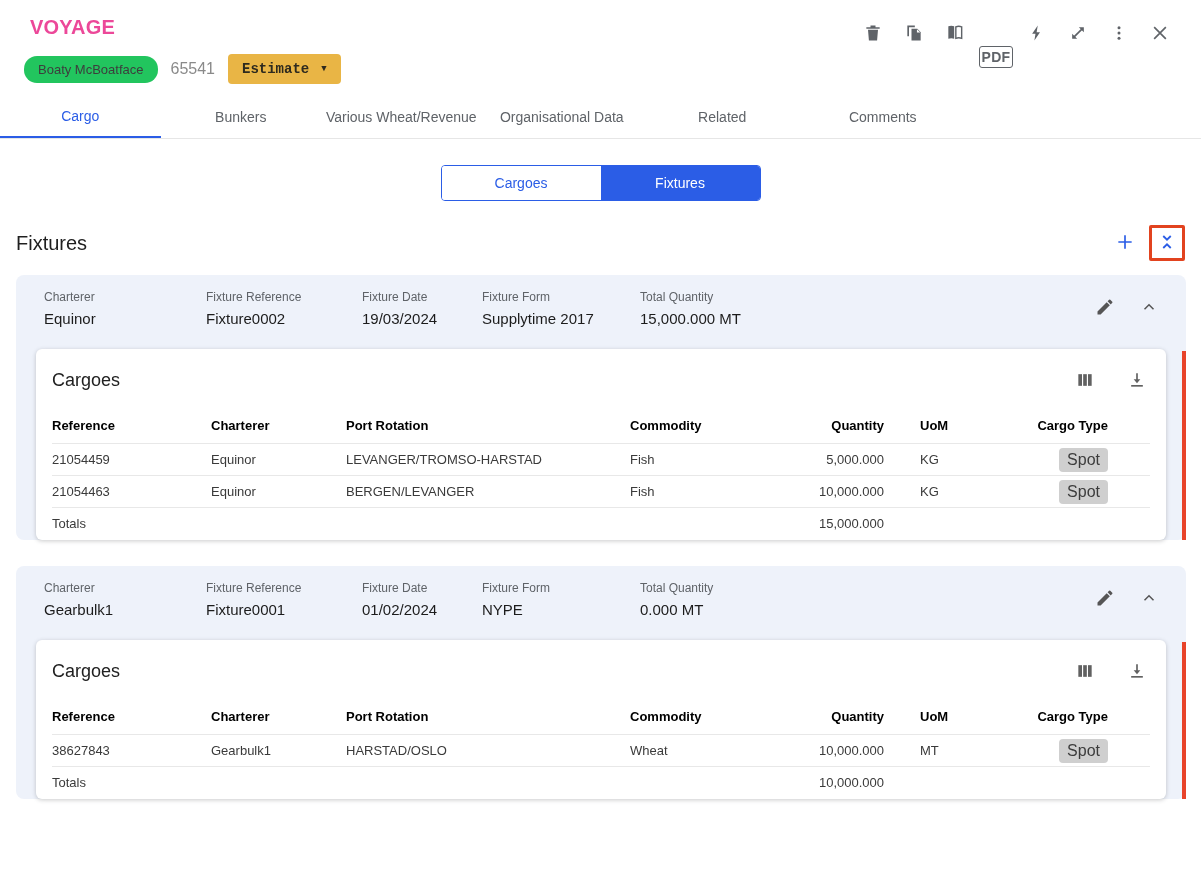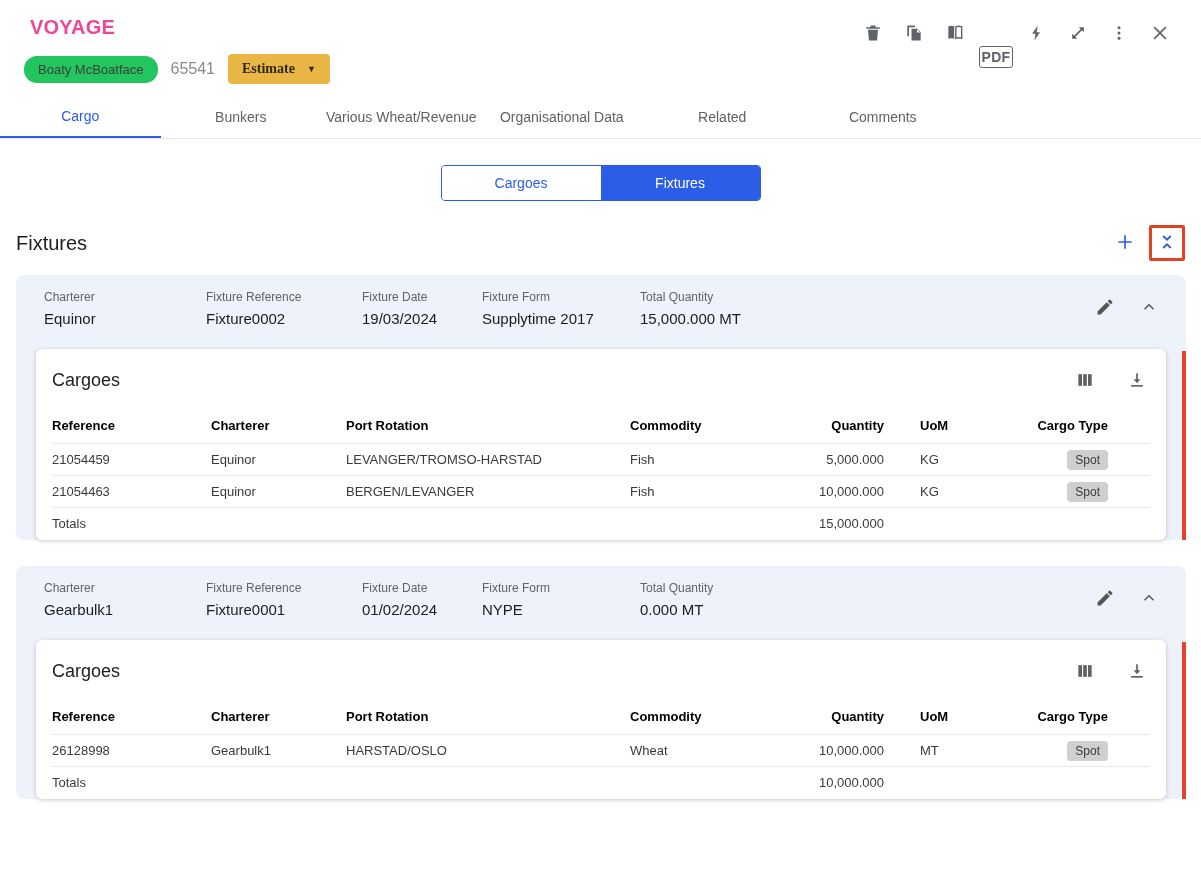--- a/index.html
+++ b/index.html
@@ -15,21 +15,21 @@
     display: flex; align-items: center; justify-content: center; padding: 0; }
   .icon-btn svg { display: block; }
   .pdf-badge { font-size: 14px; font-weight: bold; color: #5f6368; border: 1.6px solid #5f6368;
     border-radius: 3px; padding: 3px 2px; letter-spacing: .3px; line-height: 1; margin-top: 48px; }
 
   .idrow { display: flex; align-items: center; gap: 13px; padding: 8px 0 0 24px; }
   .vessel-chip { background: #22c55e; color: #3d3d3d; font-size: 13px; border-radius: 13px;
     padding: 6px 14px; }
   .voyage-id { font-size: 16px; color: #8a8a8a; }
   .estimate-btn { background: #e9b545; border: none; border-radius: 4px; cursor: pointer;
-    font-family: Liberation Serif, serif; font-size: 14px; font-weight: bold; color: #2e2a1e;
+    font-family: Liberation Mono, monospace; font-size: 14px; font-weight: bold; color: #2e2a1e;
     padding: 7px 14px; display: flex; align-items: center; gap: 12px; }
   .estimate-btn .caret { font-size: 9px; color: #2e2a1e; }
 
   
   .tabs { display: flex; margin-top: 12px; border-bottom: 1px solid #e6e6e6; }
   .tab { width: 160.5px; height: 42px; display: flex; align-items: center; justify-content: center;
     font-size: 14px; color: #5f6368; cursor: pointer; background: transparent; border: none;
     font-family: inherit; white-space: nowrap; }
   .tab.active { color: #2b5de6; border-bottom: 2px solid #2b5de6; margin-bottom: -1px; }
 
@@ -72,21 +72,21 @@
   .inner-icons { display: flex; align-items: center; gap: 26px; }
 
   .c-row { display: grid;
     grid-template-columns: 159px 135px 284px 164px 90px 124px 1fr;
     align-items: center; min-height: 32px; font-size: 13px; color: #3a3a3a;
     border-top: 1px solid #e8e8e8; }
   .c-row.head { border-top: none; font-weight: bold; color: #000000; min-height: 36px; }
   .col-qty { text-align: right; }
   .col-uom { padding-left: 36px; }
   .col-type { text-align: right; padding-right: 42px; }
-  .spot-chip { display: inline-block; background: #cfcfcf; color: #3c3c3c; font-size: 12px;
+  .spot-chip { display: inline-block; background: #cfcfcf; color: #3c3c3c; font-size: 16px;
     border-radius: 4px; padding: 3px 8px; }
   .totals-label { font-weight: normal; }
 </style>
 </head>
 <body>
 
 <div class="topbar">
   <div class="win-title">VOYAGE</div>
   <div class="topbar-actions">
     <button class="icon-btn">
@@ -365,21 +365,21 @@
     <div class="c-row head">
       <span>Reference</span>
       <span>Charterer</span>
       <span>Port Rotation</span>
       <span>Commodity</span>
       <span class="col-qty">Quantity</span>
       <span class="col-uom">UoM</span>
       <span class="col-type">Cargo Type</span>
     </div>
     <div class="c-row">
-      <span>26128998</span>
+      <span>38627843</span>
       <span>Gearbulk1</span>
       <span>HARSTAD/OSLO</span>
       <span>Wheat</span>
       <span class="col-qty">10,000.000</span>
       <span class="col-uom">MT</span>
       <span class="col-type"><span class="spot-chip">Spot</span></span>
     </div>
     <div class="c-row">
       <span class="totals-label">Totals</span>
       <span></span>

